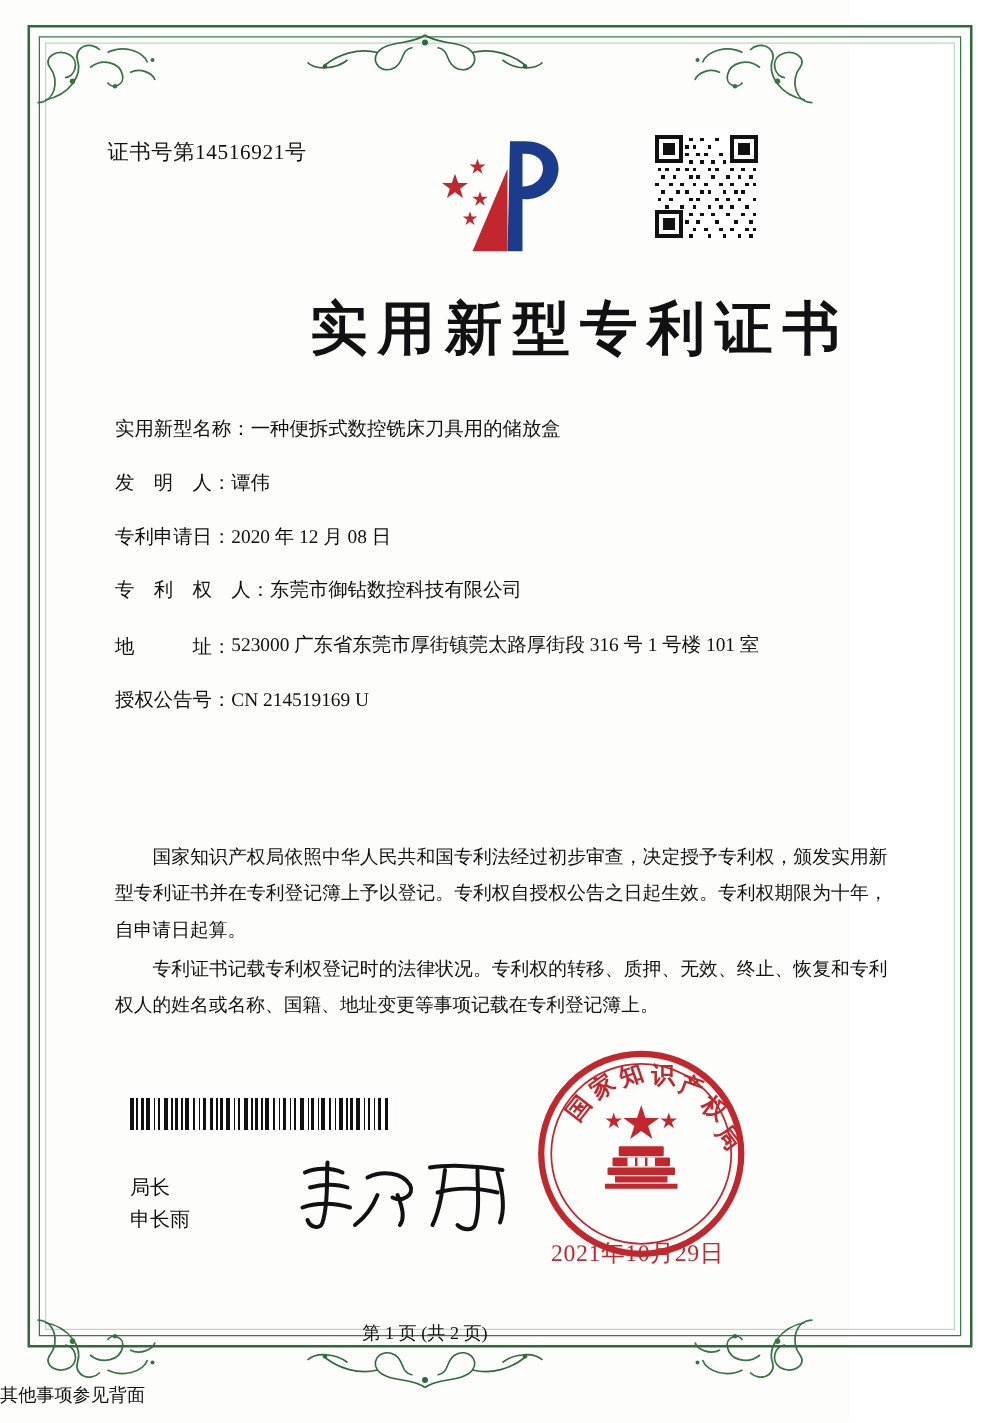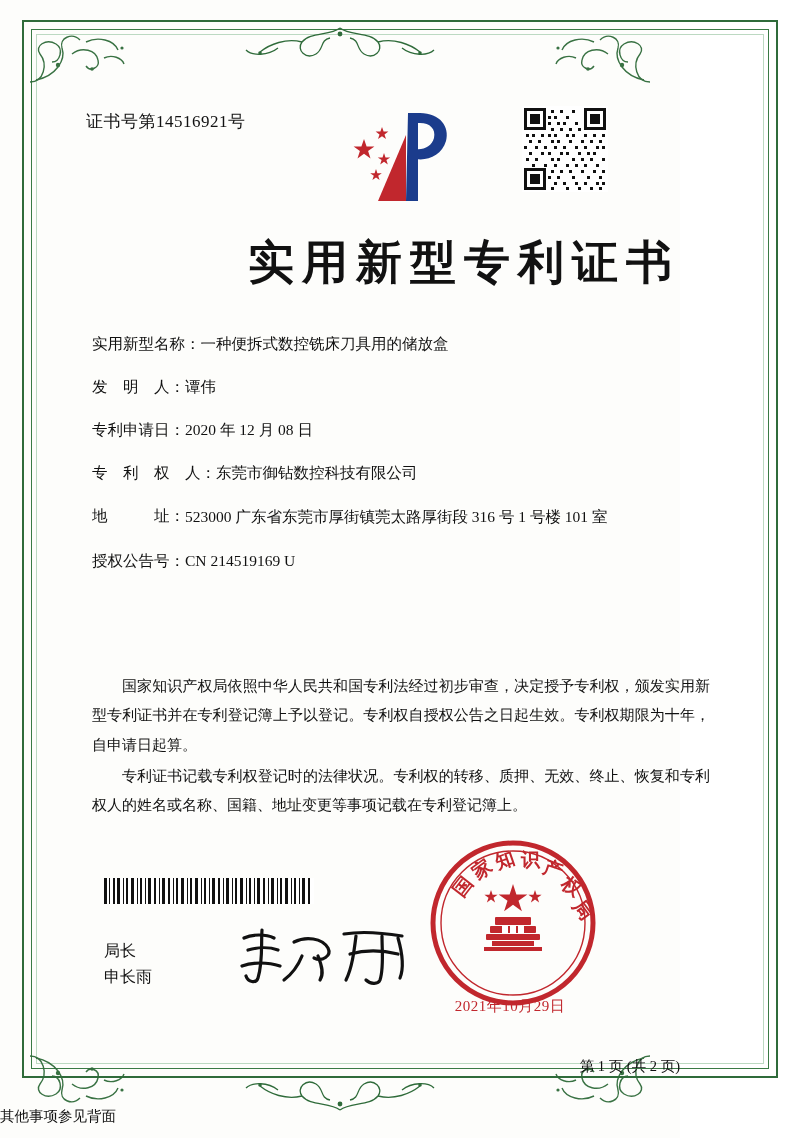--- a/index.html
+++ b/index.html
@@ -120,21 +120,21 @@
   .fields {
     position: absolute;
     left: 92px; top: 332px;
     width: 620px;
     font-size: 15.5px;
     line-height: 1.55;
     color: #111;
   }
   .field {
     display: flex;
-    align-items: flex-start;
+    align-items: flex-end;
     margin-bottom: 19px;
   }
   .field .lbl {
     flex: 0 0 auto;
     white-space: pre;
     font-size: 15.5px;
   }
   .field .val {
     flex: 1 1 auto;
     font-size: 15.5px;
@@ -190,30 +190,30 @@
     position: absolute;
     right: 82px; bottom: 130px;
     width: 170px; height: 170px;
   }
   .seal svg { display:block; width:100%; height:100%; }
   .seal-date {
     position: absolute;
     right: 80px; bottom: 122px;
     width: 180px;
     text-align: center;
-    font-size: 15px;
+    font-size: 19px;
     color: #c1272d;
     letter-spacing: .5px;
   }
 
   
   .page-num {
     position: absolute;
     left: 0; right: 0; bottom: 62px;
-    text-align: right;
+    text-align: center;
     font-size: 14.5px;
     color: #111;
   }
   .footnote {
     position: absolute;
     left: 0; right: 0; bottom: 12px;
     text-align: left;
     font-size: 14.5px;
     color: #111;
   }

